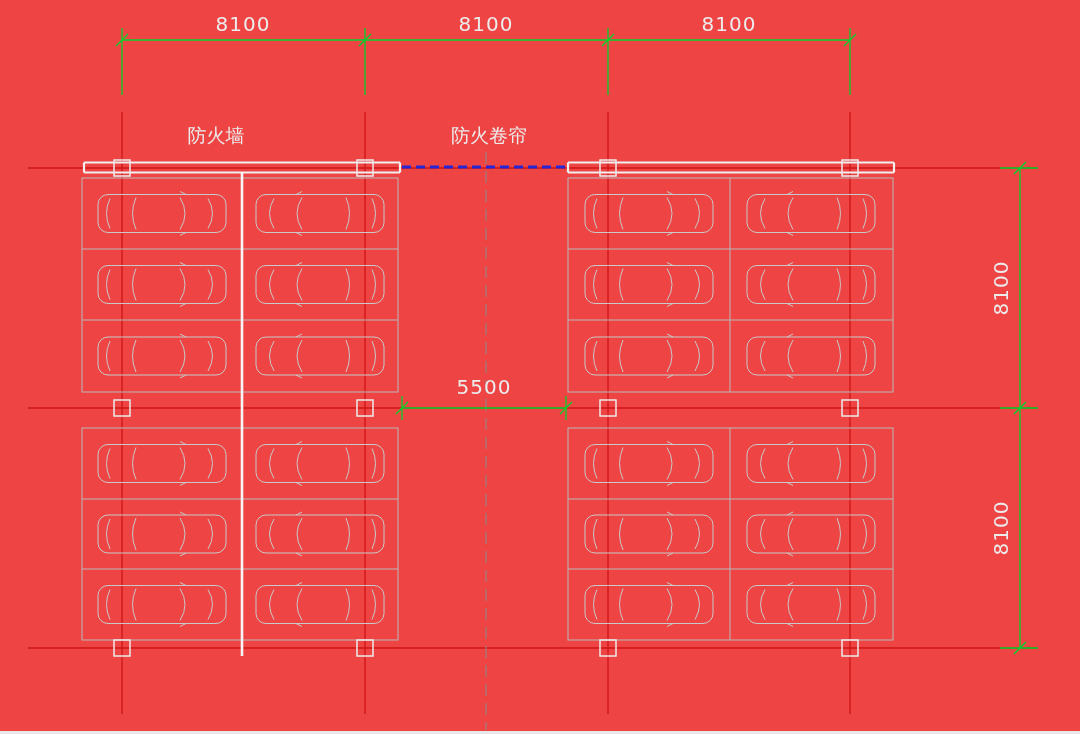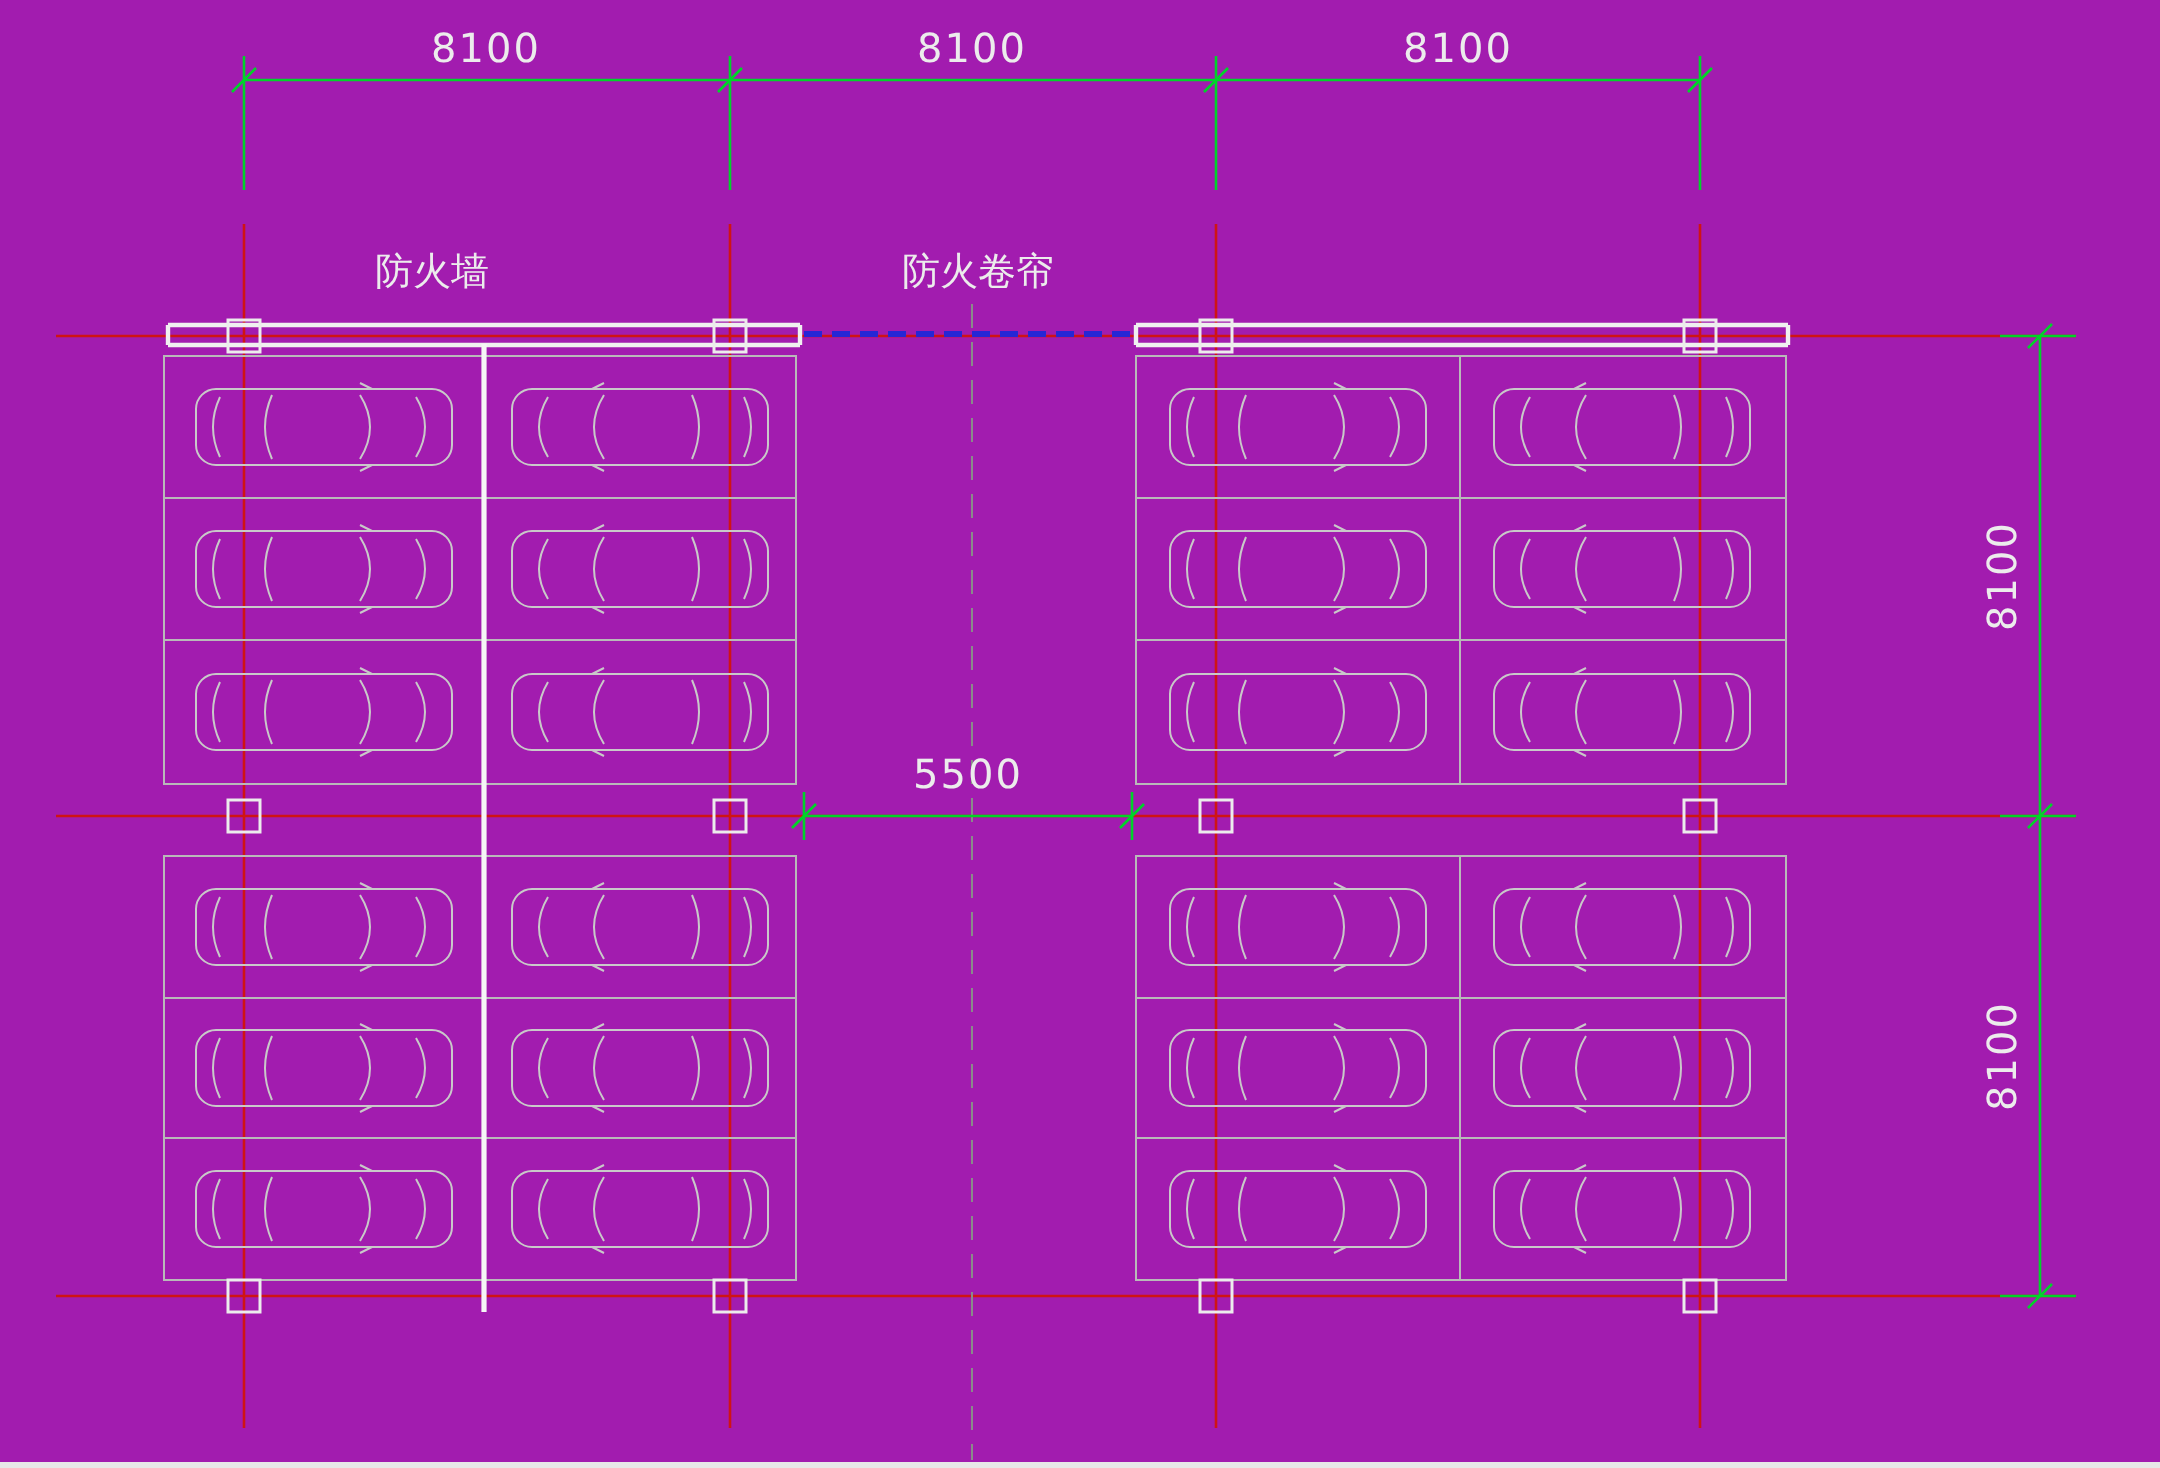--- a/index.html
+++ b/index.html
@@ -1,19 +1,19 @@
 <!DOCTYPE html>
 <html><head>
 <meta charset="utf-8">
 <style>
   html,body{margin:0;padding:0;background:#000;}
   .screenshot{
     position:relative;
     width:1080px;height:734px;
-    background:#a21caf;
+    background:#ef4444;
     overflow:hidden;
     font-family:"DejaVu Sans",sans-serif;
   }
   svg text{fill:#ececec;font-family:"DejaVu Sans",sans-serif;}
   .dimtext{font-size:20px;letter-spacing:1px;}
   .cjk{font-size:19px;}
   .red{stroke:#cf1414;stroke-width:1.3;fill:none;}
   .green{stroke:#00d42a;stroke-width:1.3;fill:none;}
   .wall{stroke:#f0f0f0;stroke-width:2.2;fill:none;}
   .firewall{stroke:#f6f6f6;stroke-width:2.6;fill:none;}

